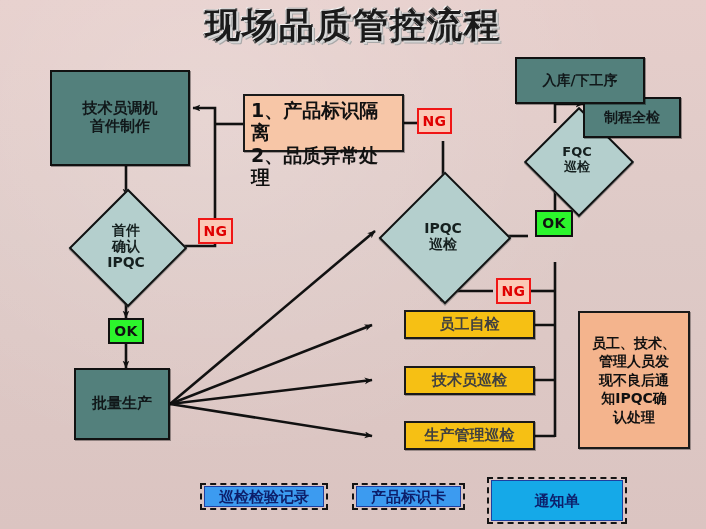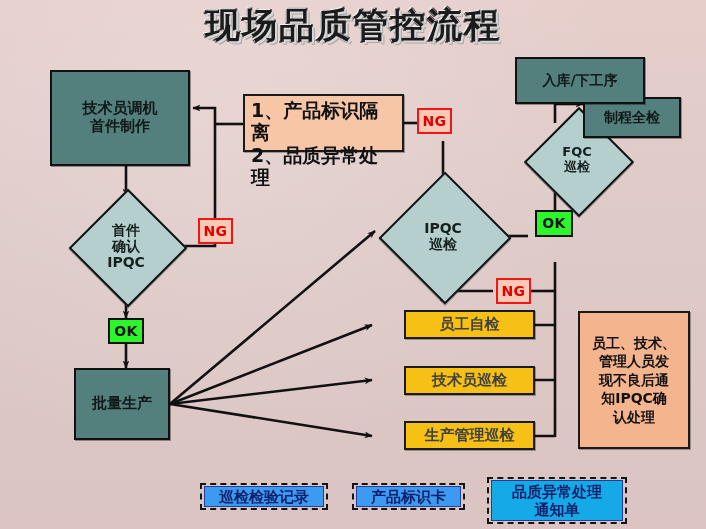--- a/index.html
+++ b/index.html
@@ -231,18 +231,17 @@
   <div class="node record" style="left:200px;top:483px;width:128px;height:27px;">
     <div class="record-inner b1">巡检检验记录</div>
   </div>
 
   <div class="node record" style="left:352px;top:483px;width:113px;height:27px;">
     <div class="record-inner b1">产品标识卡</div>
   </div>
 
   <div class="node record" style="left:487px;top:477px;width:140px;height:47px;">
     <div class="record-inner b2" style="flex-direction:column;">
-      <div>品质异常处理</div>
       <div>通知单</div>
     </div>
   </div>
 
 </div>
 
 </body></html>

